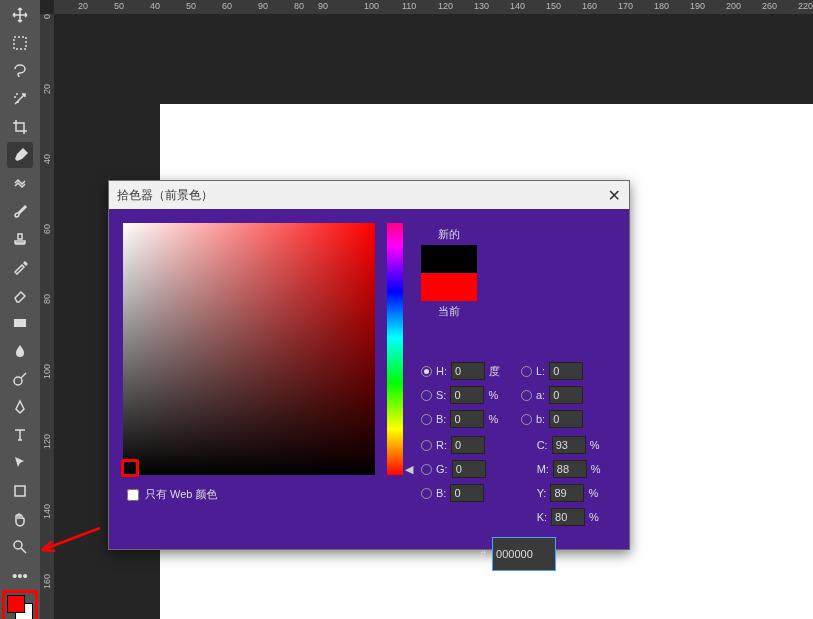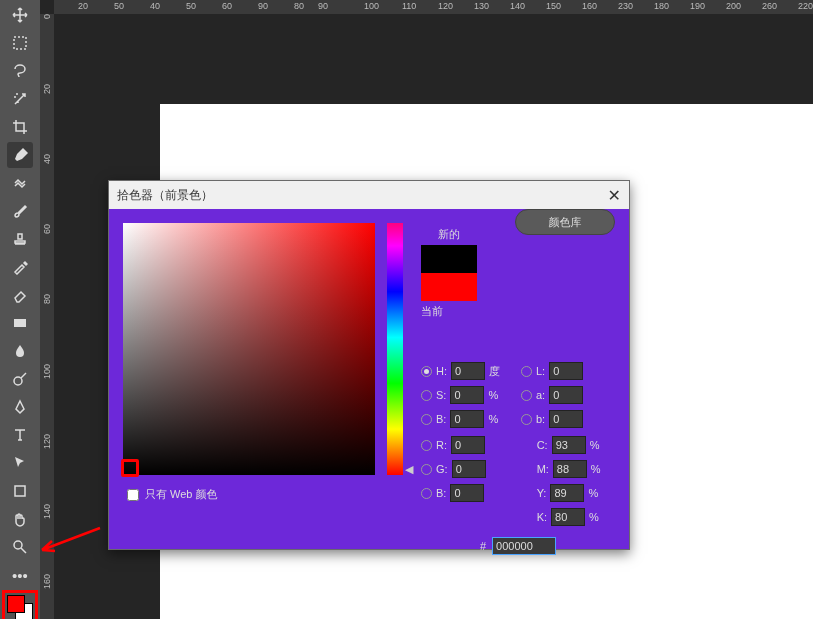--- a/index.html
+++ b/index.html
@@ -16,48 +16,48 @@
 
 
 .workspace { position: absolute; left: 40px; top: 0; right: 0; bottom: 0; background: #252525; }
 .ruler-h { position: absolute; left: 14px; right: 0; top: 0; height: 14px; background: #3a3a3a; color: #bbb; font-size: 9px; white-space: nowrap; overflow: hidden; }
 .ruler-h span { position: absolute; top: 1px; }
 .ruler-v { position: absolute; left: 0; top: 14px; width: 14px; bottom: 0; background: #3a3a3a; color: #bbb; font-size: 9px; }
 .ruler-v span { position: absolute; left: 2px; writing-mode: vertical-lr; transform: rotate(180deg); }
 .canvas { position: absolute; left: 120px; top: 104px; width: 700px; height: 520px; background: #fff; }
 
 
-.dialog { position: absolute; left: 108px; top: 180px; width: 522px; background: #6d28d9; border: 1px solid #6a6a6a; box-shadow: 0 4px 12px rgba(0,0,0,0.5); }
+.dialog { position: absolute; left: 108px; top: 180px; width: 522px; background: #4c1d95; border: 1px solid #6a6a6a; box-shadow: 0 4px 12px rgba(0,0,0,0.5); }
 .dlg-titlebar { height: 28px; background: #f0f0f0; display: flex; align-items: center; padding: 0 8px; color: #333; font-size: 12px; }
 .dlg-close { margin-left: auto; font-size: 16px; cursor: pointer; }
 .dlg-body { padding: 14px; position: relative; height: 340px; }
 .sv-picker { position: absolute; left: 14px; top: 14px; width: 252px; height: 252px; background: linear-gradient(to top, #000, transparent), linear-gradient(to right, #fff, #ff0000); }
 .sv-cursor { position: absolute; left: -2px; bottom: -2px; width: 18px; height: 18px; border: 3px solid #ff0000; border-radius: 2px; }
 .hue-strip { position: absolute; left: 278px; top: 14px; width: 16px; height: 252px; background: linear-gradient(to bottom, #ff0080, #ff00ff, #8000ff, #0000ff, #0080ff, #00ffff, #00ff80, #00ff00, #80ff00, #ffff00, #ff8000, #ff0000); }
 .hue-arrow { position: absolute; left: 296px; top: 254px; color: #ccc; font-size: 11px; }
 .swatches { position: absolute; left: 312px; top: 18px; }
 .sw-label { color: #ddd; font-size: 11px; text-align: center; margin-bottom: 3px; }
 .sw-new { width: 56px; height: 28px; background: #000; }
 .sw-cur { width: 56px; height: 28px; background: #ff0000; }
-.sw-label2 { color: #ddd; font-size: 11px; text-align: left; margin-top: 3px; }
+.sw-label2 { color: #ddd; font-size: 11px; text-align: center; margin-top: 3px; }
 .webonly { position: absolute; left: 18px; top: 278px; color: #ddd; font-size: 11px; display: flex; align-items: center; gap: 6px; }
 .webonly input { width: 12px; height: 12px; }
 
 .btn-col { position: absolute; right: 14px; top: 0; width: 100px; }
 .btn { width: 100px; height: 26px; background: #5a5a5a; border: 1px solid #444; border-radius: 14px; color: #ddd; font-size: 11px; margin-bottom: 12px; cursor: pointer; display: flex; align-items: center; justify-content: center; }
 
 .fields { position: absolute; left: 312px; top: 150px; right: 14px; color: #ddd; font-size: 11px; }
 .frow { display: flex; align-items: center; height: 24px; gap: 4px; }
 .fcol { display: flex; gap: 20px; }
 .radio { width: 11px; height: 11px; border: 1px solid #999; border-radius: 50%; display: inline-block; }
 .radio.on::after { content: ""; display: block; width: 5px; height: 5px; background: #ddd; border-radius: 50%; margin: 2px; }
 .num { width: 34px; height: 18px; background: #3a3a3a; border: 1px solid #222; color: #ddd; font-size: 11px; padding: 0 3px; }
 .unit { width: 12px; }
 .hexrow { display: flex; align-items: center; gap: 6px; margin-top: 8px; justify-content: center; }
-.hex { width: 64px; height: 18px; background: #3a3a3a; border: 1px solid #4aa3ff; color: #ddd; font-size: 11px; padding: 0 3px; }
+.hex { width: 64px; height: 34px; background: #3a3a3a; border: 1px solid #4aa3ff; color: #ddd; font-size: 11px; padding: 0 3px; }
 
 .arrow { position: absolute; left: 38px; top: 526px; width: 64px; height: 28px; pointer-events: none; }
 .arrow svg { width: 64px; height: 28px; }
 </style>
 </head>
 <body>
 
 <div class="toolbar">
   <div class="tool">
       <svg viewBox="0 0 16 16">
@@ -179,21 +179,21 @@
       <span style="left:204px">90</span>
       <span style="left:240px">80</span>
       <span style="left:264px">90</span>
       <span style="left:310px">100</span>
       <span style="left:348px">110</span>
       <span style="left:384px">120</span>
       <span style="left:420px">130</span>
       <span style="left:456px">140</span>
       <span style="left:492px">150</span>
       <span style="left:528px">160</span>
-      <span style="left:564px">230</span>
+      <span style="left:564px">170</span>
       <span style="left:600px">180</span>
       <span style="left:636px">190</span>
       <span style="left:672px">200</span>
       <span style="left:708px">260</span>
       <span style="left:744px">220</span>
   </div>
   <div class="ruler-v">
     <span style="top:0">0</span>
       <span style="top:70px">20</span>
       <span style="top:140px">40</span>
@@ -220,21 +220,20 @@
     <div class="hue-arrow">◀</div>
 
     <div class="swatches">
       <div class="sw-label">新的</div>
       <div class="sw-new"></div>
       <div class="sw-cur"></div>
       <div class="sw-label2">当前</div>
     </div>
 
     <div class="btn-col">
-      <div class="btn">颜色库</div>
     </div>
 
     <div class="fields">
       <div class="fcol">
         <div>
           <div class="frow">
               <span class="radio on"></span>
               <label>H:</label>
               <input class="num" value="0" style="">
               <span class="unit">度</span>

